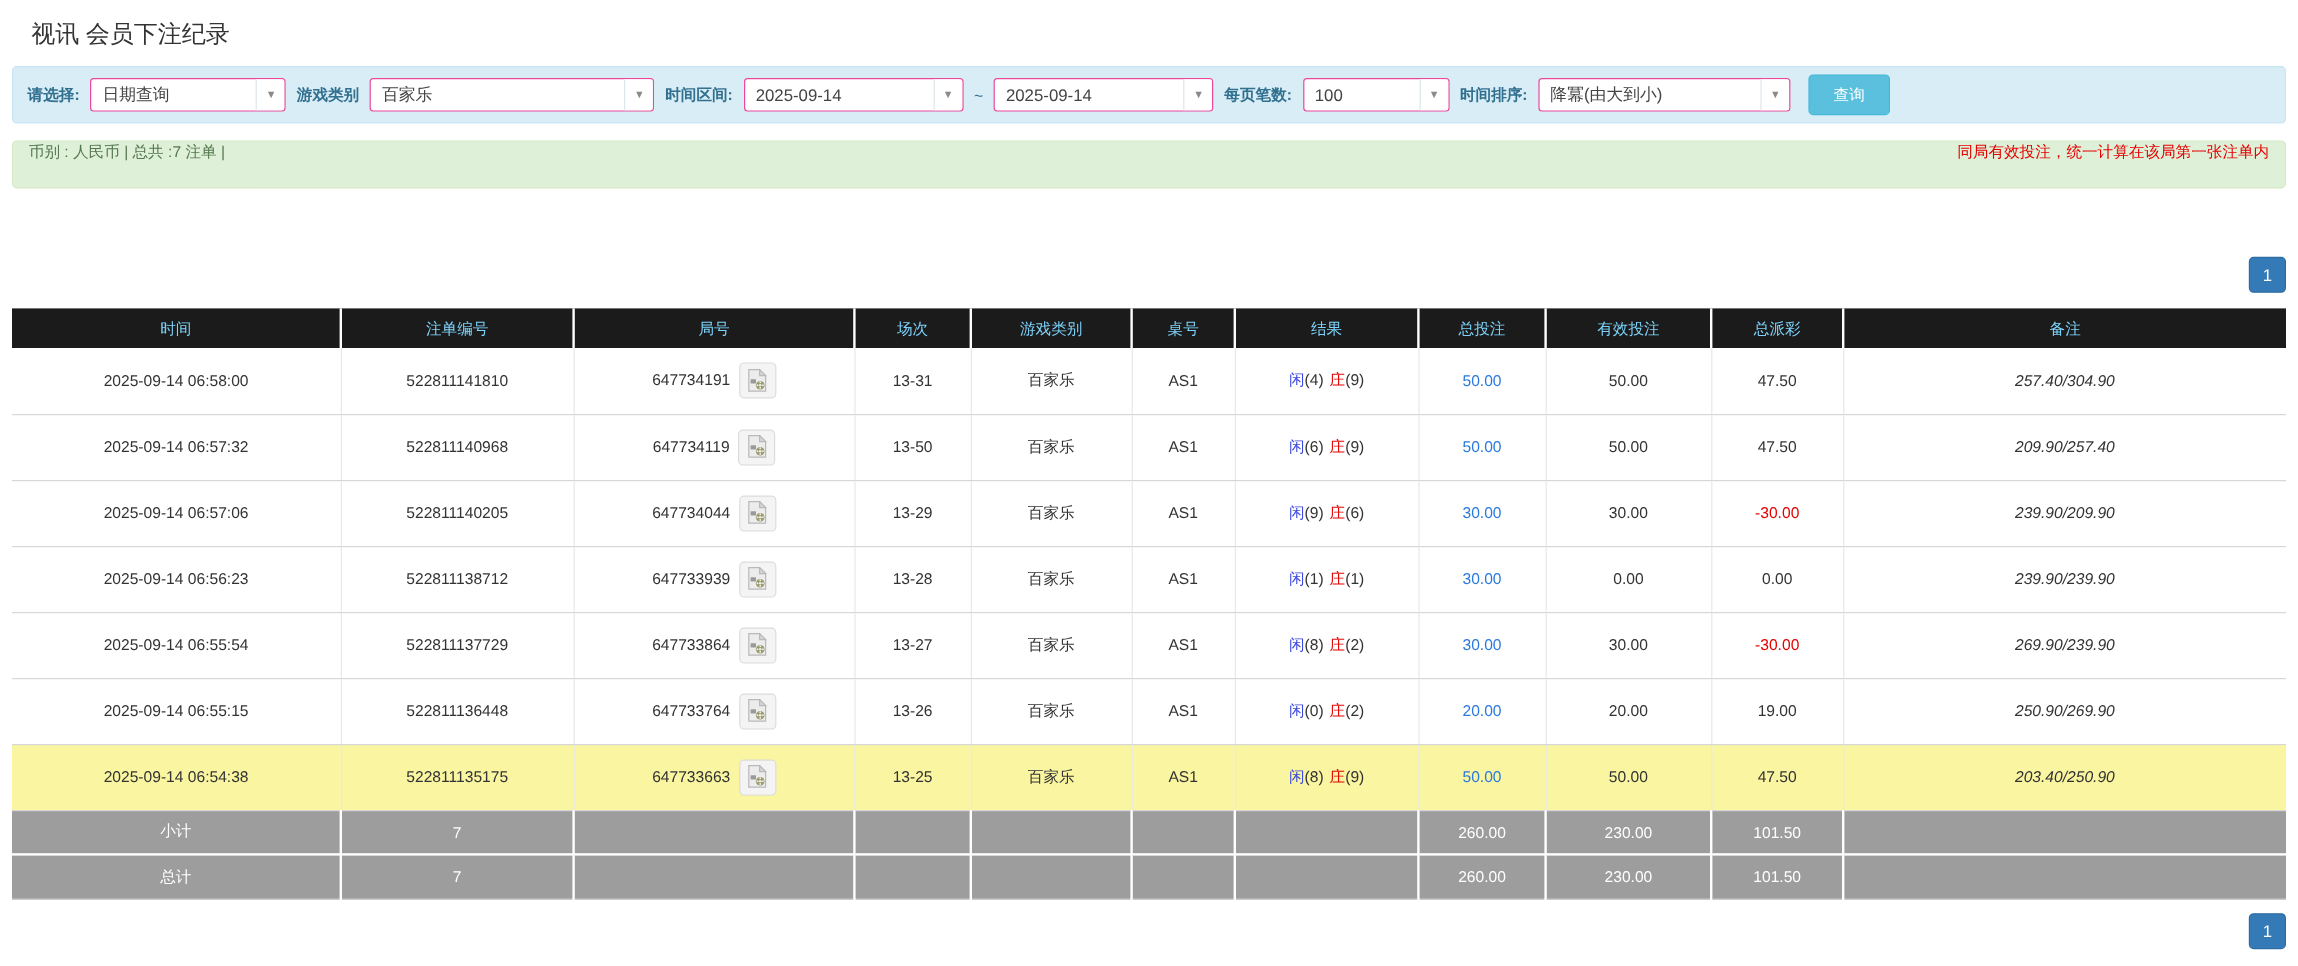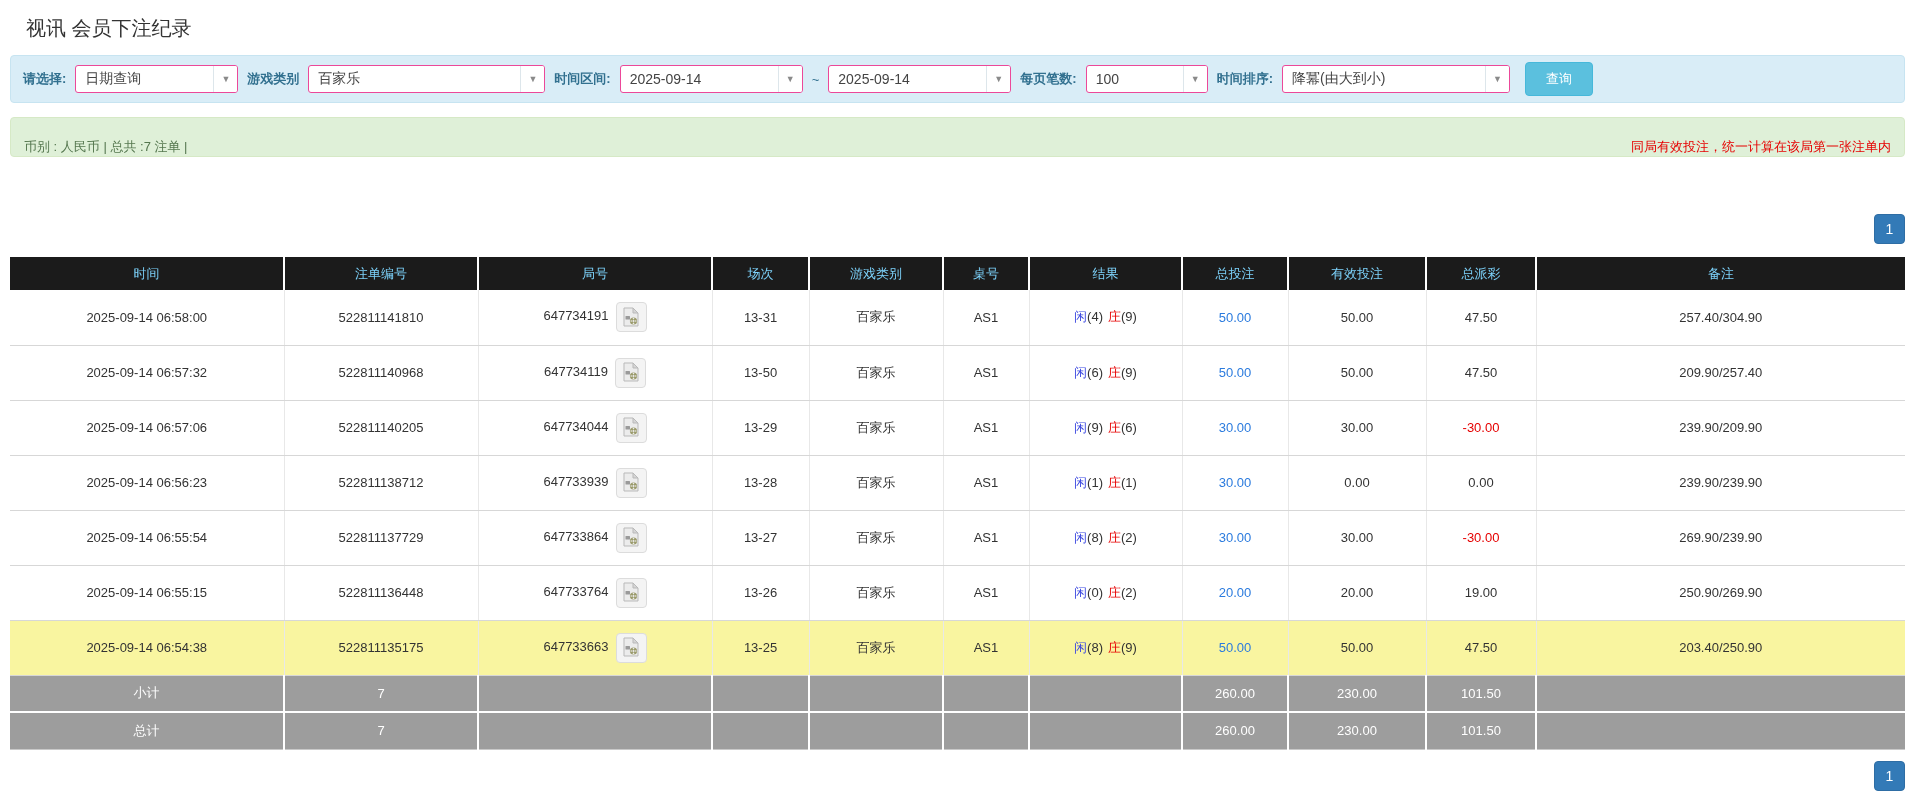--- a/index.html
+++ b/index.html
@@ -11,46 +11,46 @@
 
   
   .filter-bar { display:flex; align-items:center; gap:9px; background:var(--panel_filter,#d9edf7);
     border:1px solid #c7e4f1; border-radius:4px; height:48px; padding:0 12px; }
   .f-label { font-size:13px; font-weight:bold; color:#31708f; white-space:nowrap; }
   .combo { display:flex; align-items:stretch; background:#fff; border:1px solid #ec4899;
     border-radius:3px; height:28px; overflow:hidden; cursor:pointer; }
   .combo-text { flex:1; display:flex; align-items:center; padding:0 9px; font-size:14px; color:#444; white-space:nowrap; }
   .combo-arrow { width:24px; display:flex; align-items:center; justify-content:center;
     border-left:1px solid #dde6eb; color:#8a8a8a; font-size:9px; background:#fff; }
-  .w163 { width:163px; } .w237 { width:237px; } .w183 { width:183px; } .w122 { width:122px; } .w210 { width:228px; }
+  .w163 { width:163px; } .w237 { width:237px; } .w183 { width:183px; } .w122 { width:122px; } .w210 { width:210px; }
   .tilde { font-size:13px; color:#31708f; }
   .btn-query { margin-left:6px; background:var(--button,#5bc0de); border:1px solid #46b8da; color:#fff;
     font-size:13px; padding:7px 20px; border-radius:4px; cursor:pointer; }
 
   
-  .info-bar { margin-top:14px; display:flex; justify-content:space-between; align-items:flex-end;
+  .info-bar { margin-top:14px; display:flex; justify-content:space-between; align-items:flex-start;
     background:var(--panel_info,#dff0d8); border:1px solid #d6e9c6; border-radius:4px; height:40px; padding:0 13px; }
   .info-left { font-size:13px; color:#55774f; }
   .info-right { font-size:13px; color:var(--banker,#e60000); }
 
   
   .pagination { display:flex; justify-content:flex-end; }
   .pagination.top { margin-top:57px; }
   .pagination.bottom { margin-top:11px; }
   .page-btn { min-width:31px; height:30px; background:var(--pagination,#337ab7); border:1px solid #2e6da4;
     color:#fff; font-size:14px; border-radius:4px; cursor:pointer; }
 
   
   table.records { width:100%; border-collapse:collapse; table-layout:fixed; margin-top:13px; }
   thead th { background:var(--header_bg,#1b1b1b); color:#7dd3fc; font-size:13px; font-weight:normal;
     height:33px; border-right:2px solid #fff; text-align:center; }
   thead th:last-child { border-right:none; }
   tbody.rows td { height:55px; text-align:center; font-size:13px; color:#333;
     border-right:1px solid #e8e8e8; border-bottom:1px solid #d7d7d7; background:#fff; }
-  tbody.rows td:last-child { border-right:none; }
+  tbody.rows td:last-child { border-right:none;font-style:italic; }
   tbody.rows tr.highlight td { background:var(--highlight,#f9f5a0); }
   .rp { color:var(--player,#3b48e0); }
   .rb { color:var(--banker,#e60000); margin-left:5px; }
   .bet-link { color:var(--link,#2b7bde); text-decoration:none; cursor:pointer; }
   td.payout.neg { color:var(--negative,#e60000); }
   .video-btn { margin-left:7px; vertical-align:middle; width:31px; height:30px; background:#f4f4f4;
     border:1px solid #dcdcdc; border-radius:4px; cursor:pointer; padding:2px 0 0 0; }
   tbody.summary td { background:var(--summary_bg,#9d9d9d); color:#fff; height:37px; font-size:13px;
     text-align:center; border-right:2px solid #fff; border-bottom:2px solid #fff; }
   tbody.summary tr:last-child td { border-bottom:1px solid #c9c9c9; }

